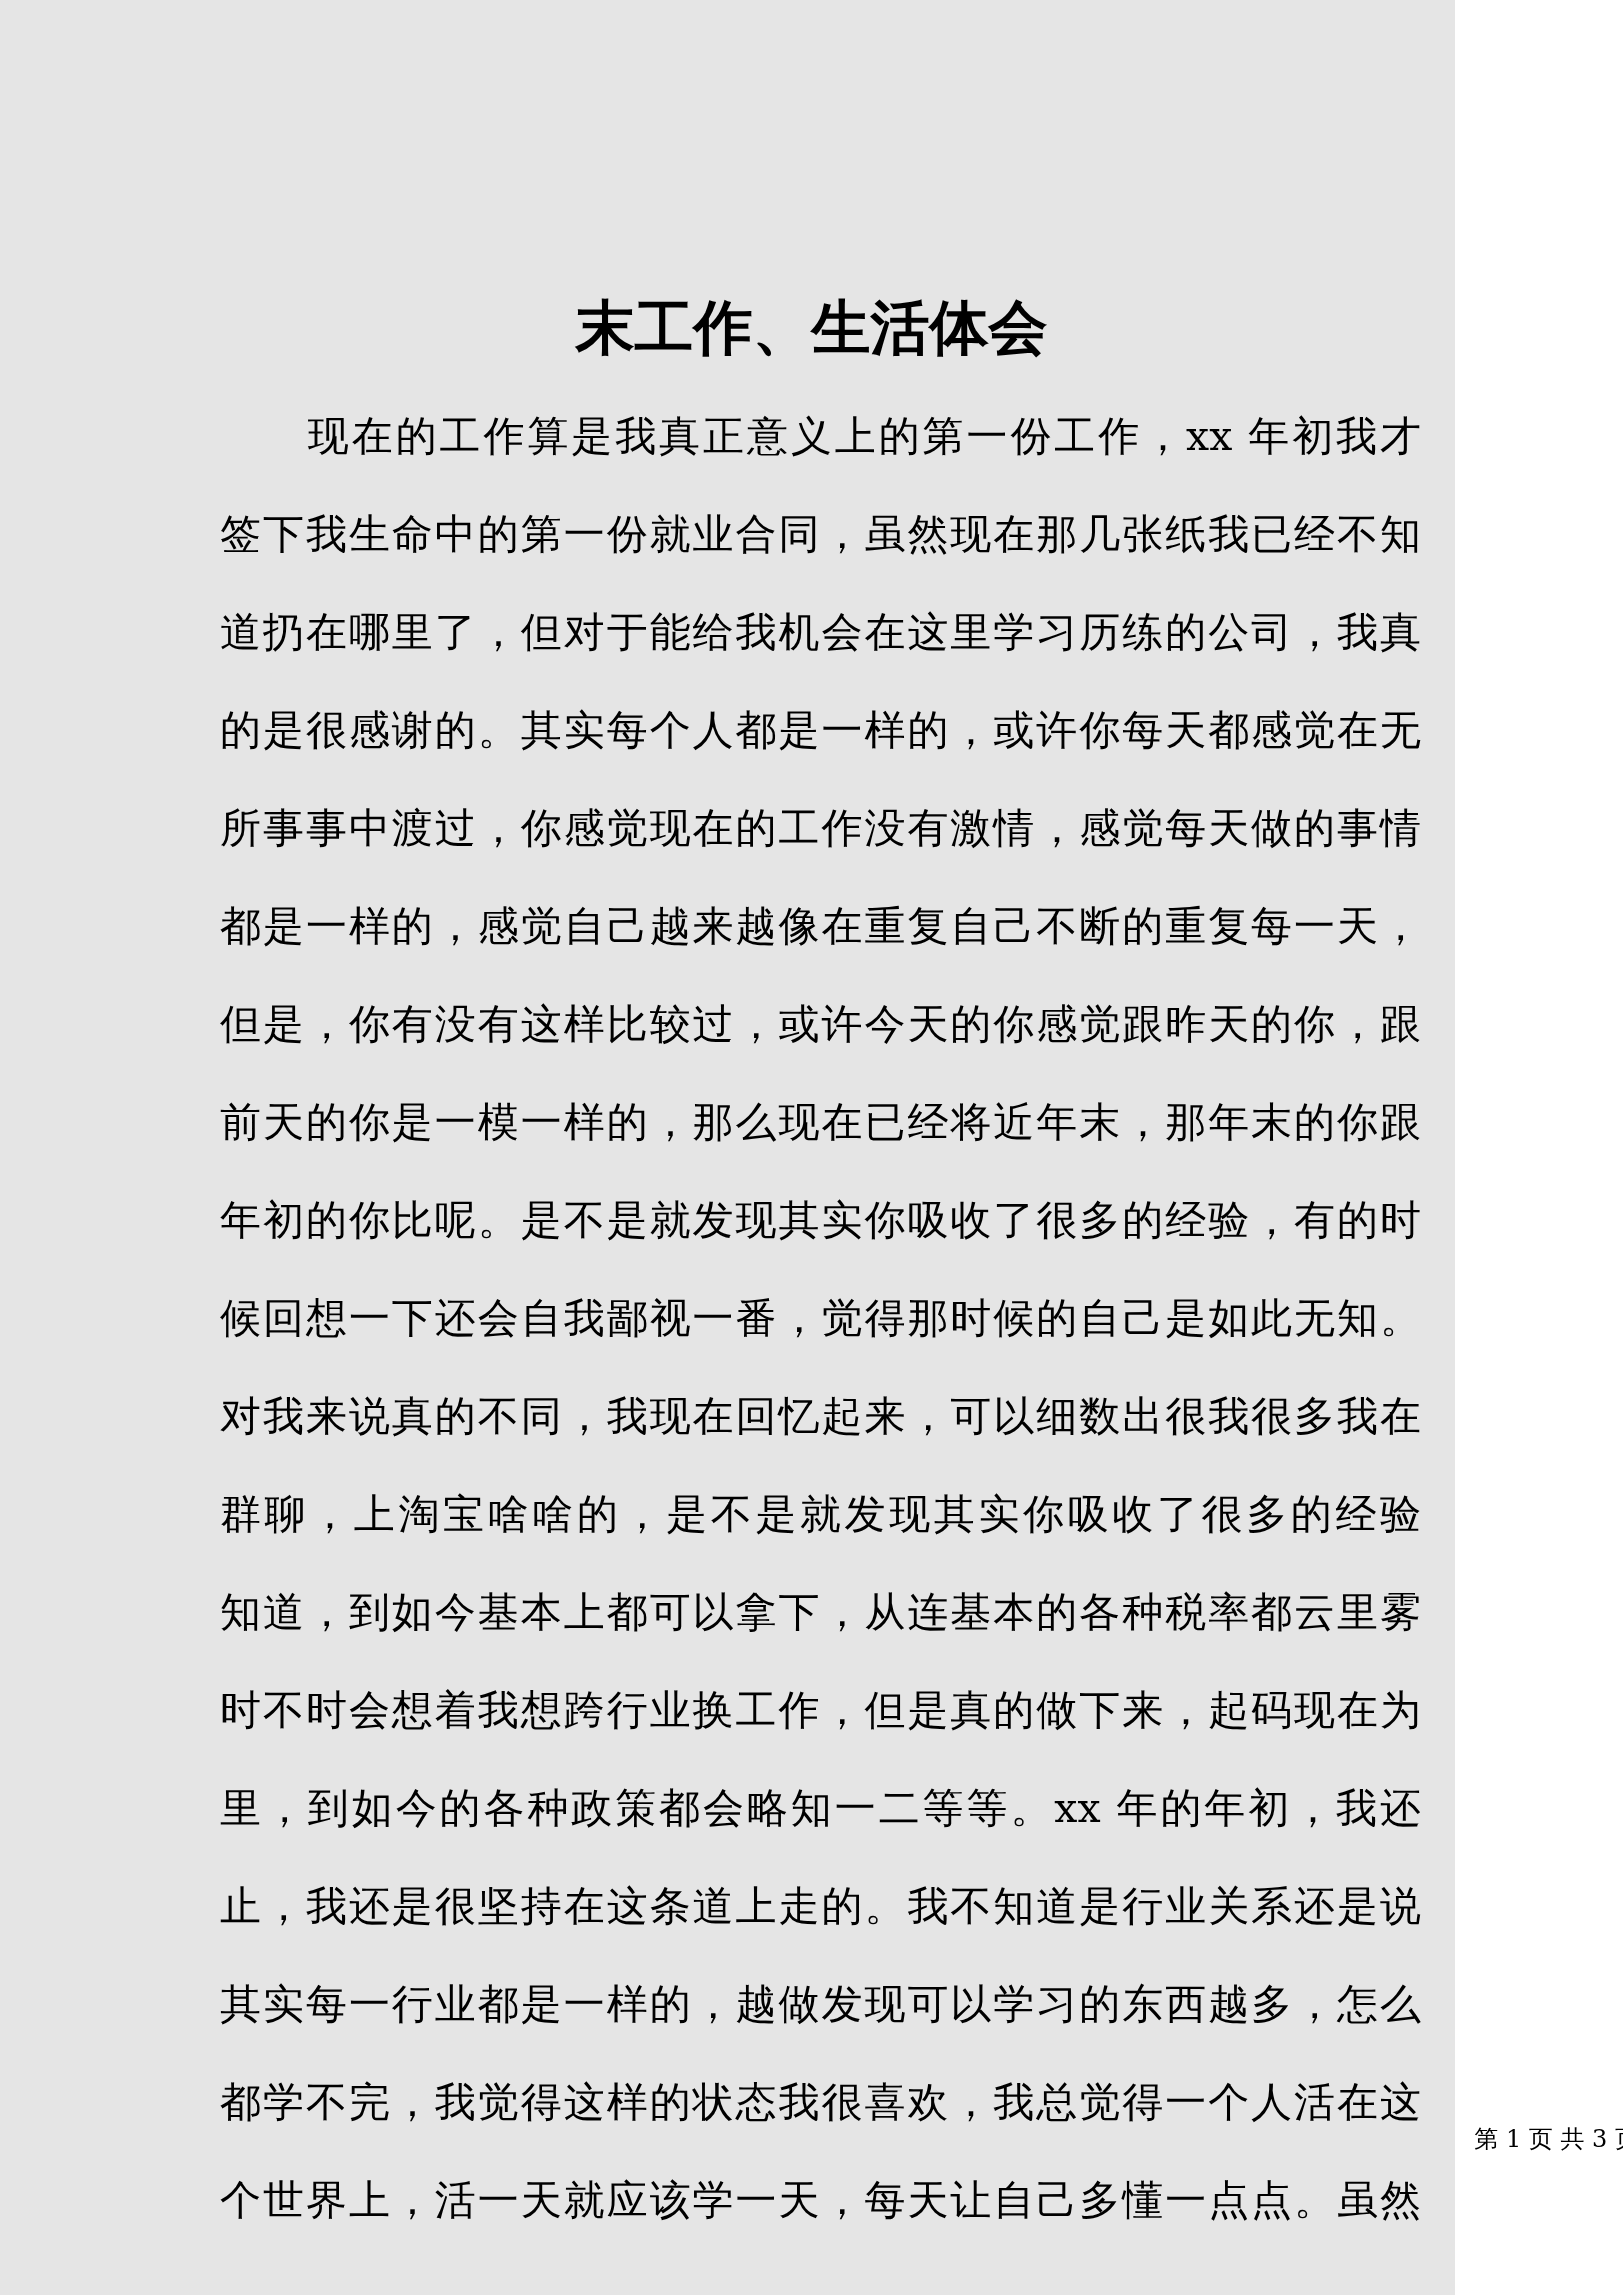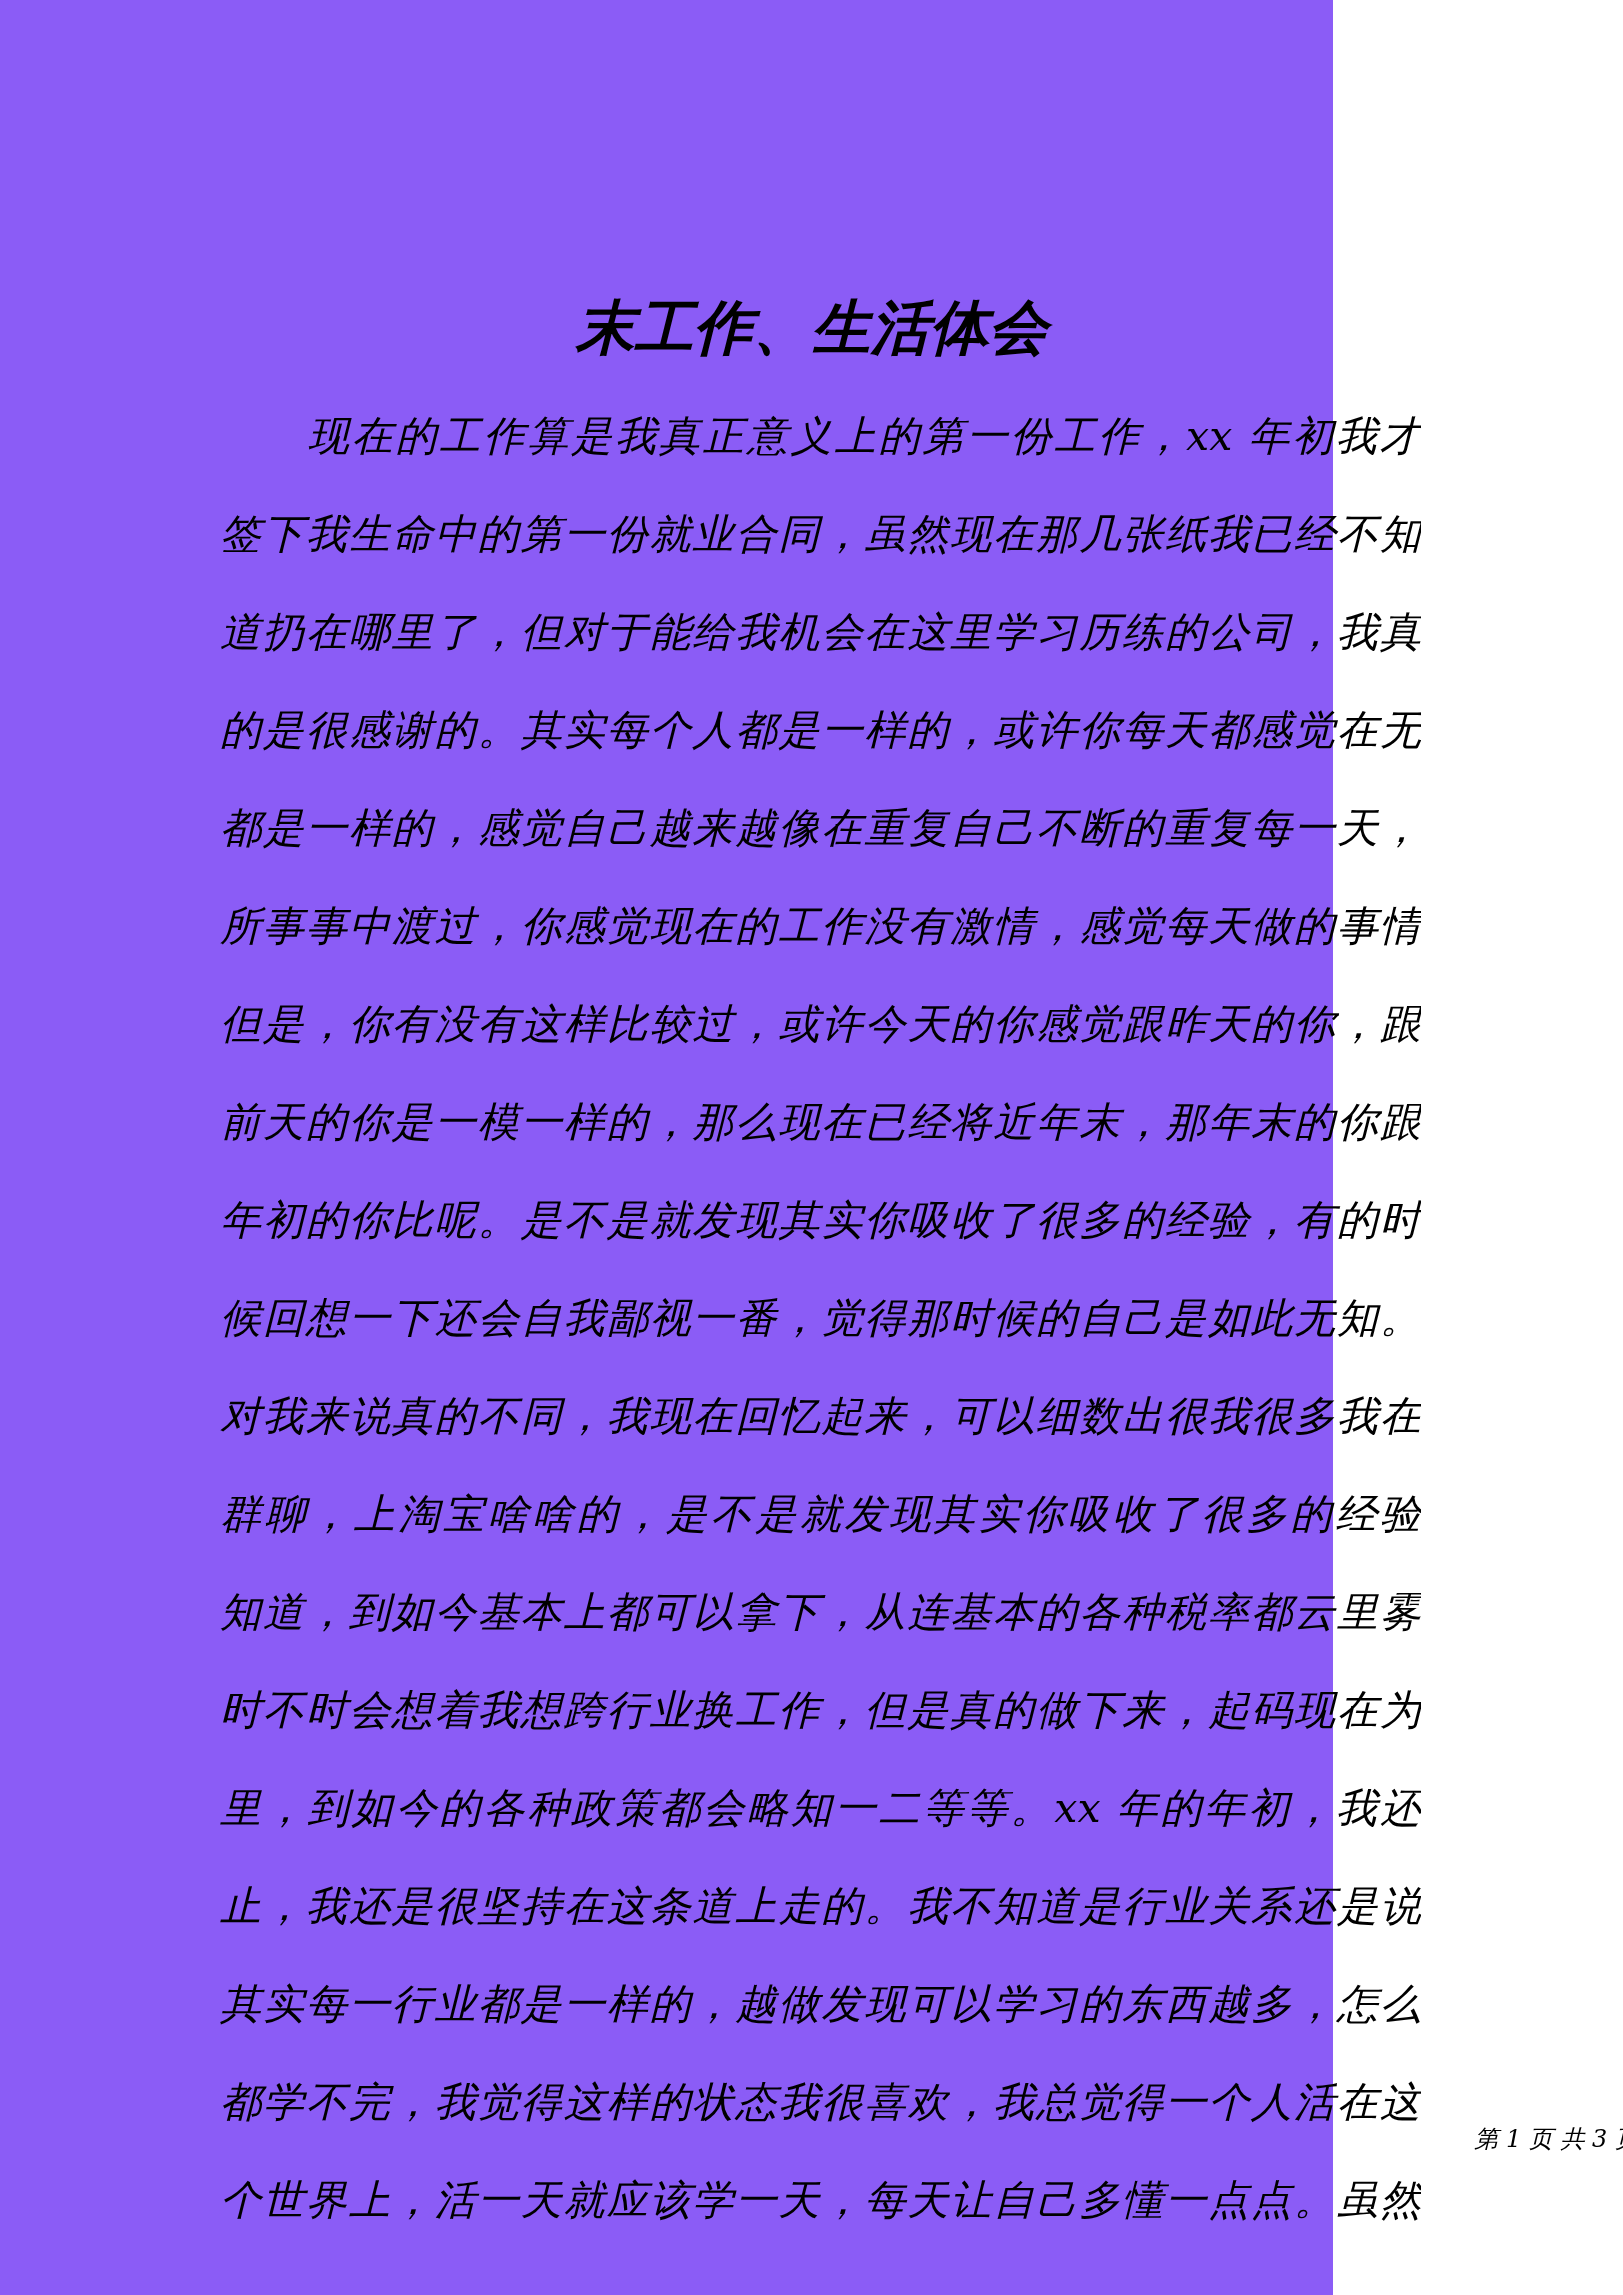--- a/index.html
+++ b/index.html
@@ -11,24 +11,23 @@
     width: 1623px;
     height: 2295px;
     position: relative;
     overflow: hidden;
     color: #000000;
     font-family: "DejaVu Serif", "Liberation Serif", serif;
   }
   .page {
     position: absolute;
     left: 0; top: 0;
-    width: 1333px;
+    width: 1455px;
     height: 2295px;
-    background: #8b5cf6;
-    font-style: italic;
+    background: #e5e5e5;
   }
   .doc-title {
     position: absolute;
     left: 0;
     top: 287px;
     width: 1623px;
     text-align: center;
     font-size: 59px;
     line-height: 81px;
     font-weight: bold;
@@ -67,22 +66,22 @@
 <body>
 
 <div class="page">
   <div class="doc-title">末工作、生活体会</div>
 
   <div class="body-text">
     <div class="line">　　现在的工作算是我真正意义上的第一份工作，xx 年初我才</div>
     <div class="line">签下我生命中的第一份就业合同，虽然现在那几张纸我已经不知</div>
     <div class="line">道扔在哪里了，但对于能给我机会在这里学习历练的公司，我真</div>
     <div class="line">的是很感谢的。其实每个人都是一样的，或许你每天都感觉在无</div>
+    <div class="line">所事事中渡过，你感觉现在的工作没有激情，感觉每天做的事情</div>
     <div class="line">都是一样的，感觉自己越来越像在重复自己不断的重复每一天，</div>
-    <div class="line">所事事中渡过，你感觉现在的工作没有激情，感觉每天做的事情</div>
     <div class="line">但是，你有没有这样比较过，或许今天的你感觉跟昨天的你，跟</div>
     <div class="line">前天的你是一模一样的，那么现在已经将近年末，那年末的你跟</div>
     <div class="line">年初的你比呢。是不是就发现其实你吸收了很多的经验，有的时</div>
     <div class="line">候回想一下还会自我鄙视一番，觉得那时候的自己是如此无知。</div>
     <div class="line">对我来说真的不同，我现在回忆起来，可以细数出很我很多我在</div>
     <div class="line">群聊，上淘宝啥啥的，是不是就发现其实你吸收了很多的经验</div>
     <div class="line">知道，到如今基本上都可以拿下，从连基本的各种税率都云里雾</div>
     <div class="line">时不时会想着我想跨行业换工作，但是真的做下来，起码现在为</div>
     <div class="line">里，到如今的各种政策都会略知一二等等。xx 年的年初，我还</div>
     <div class="line">止，我还是很坚持在这条道上走的。我不知道是行业关系还是说</div>

